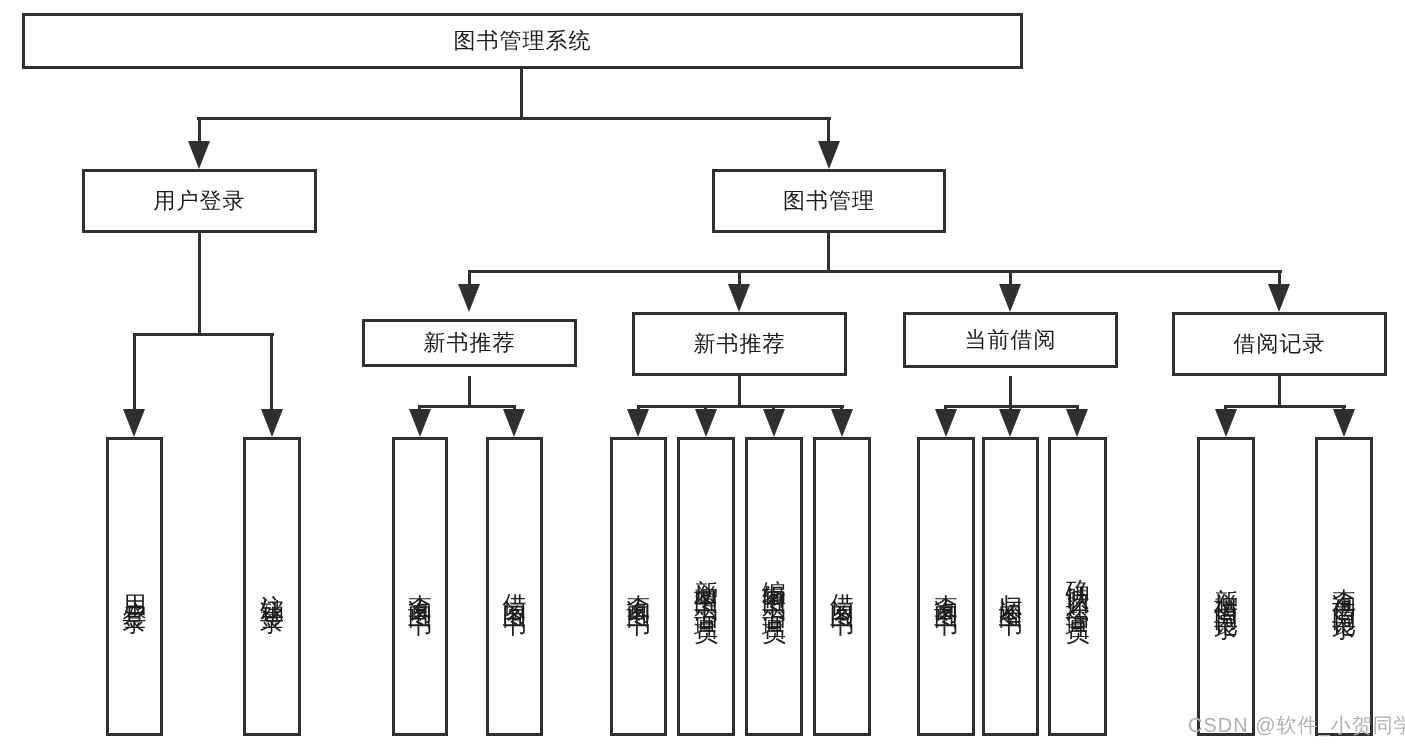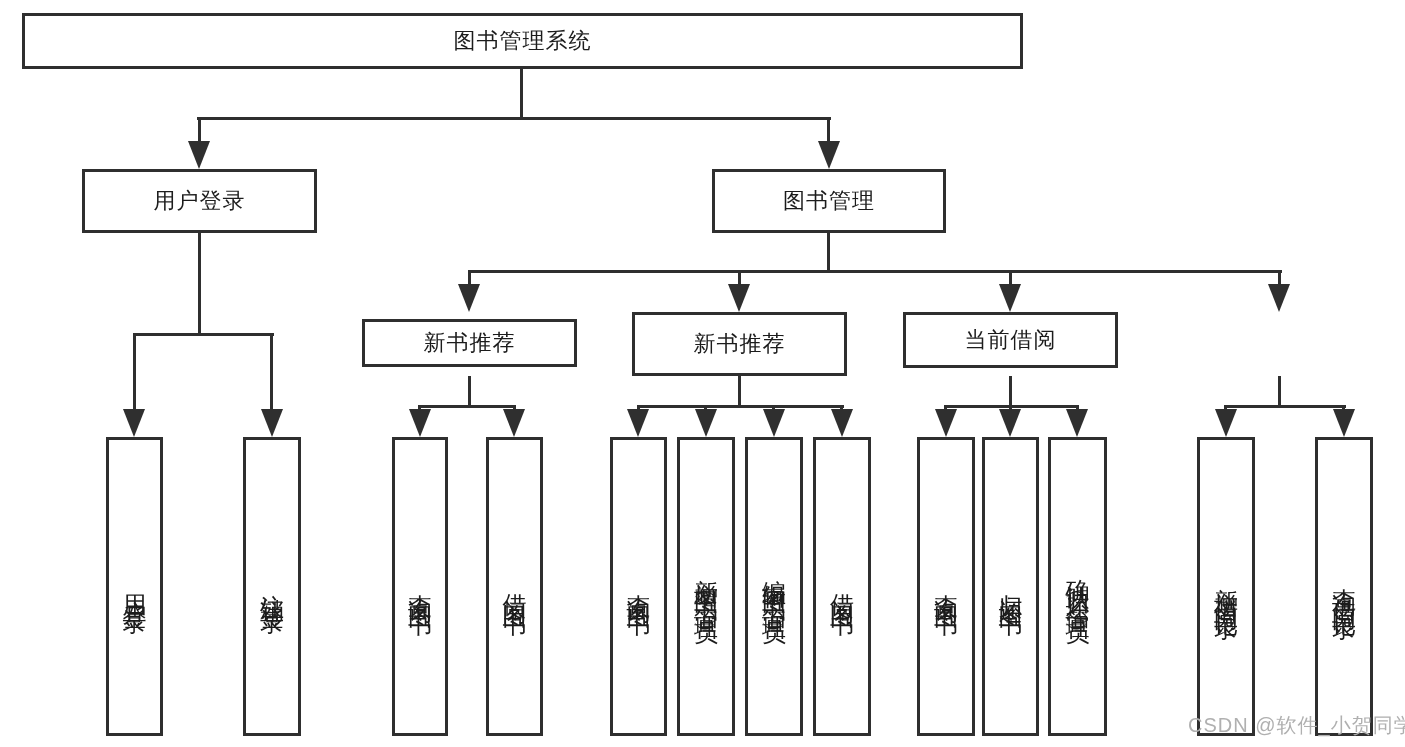--- a/index.html
+++ b/index.html
@@ -60,20 +60,21 @@
   <div class="vline" style="left:1009px;top:270px;height:17px;"></div>
   <div class="vline" style="left:1278px;top:270px;height:17px;"></div>
   <div class="arrow" style="left:458px;top:284px;"></div>
   <div class="arrow" style="left:728px;top:284px;"></div>
   <div class="arrow" style="left:999px;top:284px;"></div>
   <div class="arrow" style="left:1268px;top:284px;"></div>
 
   <div class="box" style="left:362px;top:312px;width:215px;height:48px;margin-top:7px;">新书推荐</div>
   <div class="box" style="left:632px;top:312px;width:215px;height:64px;">新书推荐</div>
   <div class="box" style="left:903px;top:312px;width:215px;height:56px;">当前借阅</div>
+  <div class="box" style="left:1172px;top:312px;width:215px;height:64px;">借阅记录</div>
 
   <div class="vline" style="left:468px;top:376px;height:32px;"></div>
   <div class="hline" style="left:418px;top:405px;width:98px;"></div>
   <div class="vline" style="left:418px;top:405px;height:10px;"></div>
   <div class="vline" style="left:513px;top:405px;height:10px;"></div>
   <div class="arrow" style="left:409px;top:409px;"></div>
   <div class="arrow" style="left:503px;top:409px;"></div>
 
   <div class="vline" style="left:738px;top:376px;height:32px;"></div>
   <div class="hline" style="left:637px;top:405px;width:207px;"></div>

